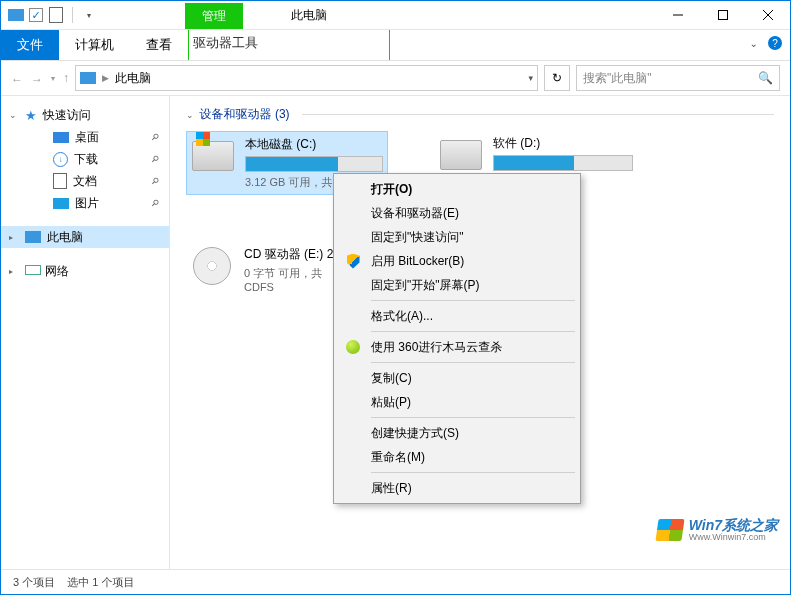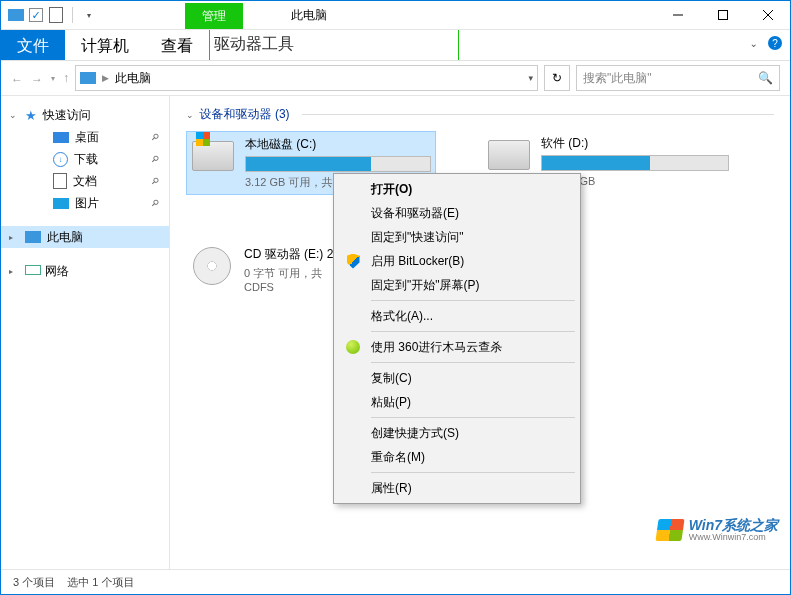--- a/index.html
+++ b/index.html
@@ -7,21 +7,21 @@
 .titlebar{height:28px;display:flex;align-items:center;background:#fff;border-bottom:1px solid #e5e5e5;position:relative}
 .qat{display:flex;align-items:center;gap:4px;padding-left:6px}
 .qat-icon{width:18px;height:18px;display:flex;align-items:center;justify-content:center;font-size:11px}
 .qat-sep{width:1px;height:16px;background:#d0d0d0;margin:0 3px}
 .title-tabs{position:absolute;left:184px;top:0;height:28px;display:flex;align-items:flex-end}
 .title-tab{padding:4px 16px;font-size:12px;background:#16c60c;color:#fff;border:1px solid #16c60c;border-bottom:none}
 .title-text{position:absolute;left:290px;top:6px;font-size:12px}
 .win-controls{position:absolute;right:0;top:0;display:flex}
 .win-btn{width:45px;height:28px;display:flex;align-items:center;justify-content:center;font-size:11px}
 .ribbon{height:30px;display:flex;align-items:stretch;border-bottom:1px solid #e1e1e1;background:#fff;position:relative}
-.ribbon-tab{padding:6px 16px;font-size:16px;cursor:default}
+.ribbon-tab{padding:6px 16px;font-size:13px;cursor:default}
 .ribbon-tab.file{background:#0078d7;color:#fff}
 .ribbon-tab.drive{background:#fff;color:#333;border-left:1px solid #16c60c;border-right:1px solid #16c60c}
 .ribbon-right{position:absolute;right:8px;top:6px;display:flex;gap:10px;align-items:center}
 .addr-row{height:34px;display:flex;align-items:center;gap:6px;padding:0 10px;border-bottom:1px solid #e5e5e5}
 .nav-arrows{display:flex;gap:8px;align-items:center;color:#999}
 .addrbar{flex:1;height:24px;border:1px solid #ccc;display:flex;align-items:center;padding:0 4px;gap:6px}
 .addrbar .pc-ic{width:16px;height:12px;background:#3a96dd;display:inline-block}
 .addr-dd{margin-left:auto;color:#555}
 .refresh-btn{width:24px;height:24px;border:1px solid #ccc;display:flex;align-items:center;justify-content:center}
 .searchbox{width:190px;height:24px;border:1px solid #ccc;display:flex;align-items:center;padding:0 6px;color:#888}
@@ -40,21 +40,21 @@
 .ic-pic{width:16px;height:11px;background:#1ba1e2;display:inline-block}
 .ic-pc{width:16px;height:12px;background:#3a96dd;display:inline-block}
 .ic-net{width:14px;height:12px;display:inline-block;position:relative}
 .ic-net::before{content:"";position:absolute;width:14px;height:8px;border:1px solid #4a8;top:0;left:0}
 .ic-star{color:#2f87e0;font-size:13px}
 .content{flex:1;padding:10px 16px;position:relative;overflow:hidden}
 .group-hdr{display:flex;align-items:center;gap:6px;color:#003399;font-size:12px;margin-bottom:8px}
 .group-hdr .chv{font-size:9px;color:#666}
 .group-hdr .line{flex:1;height:1px;background:#ddd;margin-left:6px}
 .drives{display:flex;flex-wrap:wrap;gap:47px}
-.drive{display:flex;width:250px;gap:10px;padding:4px;box-sizing:border-box}
+.drive{display:flex;width:202px;gap:10px;padding:4px;box-sizing:border-box}
 .drive.selected{background:#cce8ff;border:1px solid #99cfff}
 .drive-ic{width:44px;height:40px;display:flex;align-items:center;justify-content:center}
 .hdd{width:40px;height:28px;background:linear-gradient(#eee,#ccc);border:1px solid #aaa;border-radius:2px;position:relative}
 .hdd.win::before{content:"";position:absolute;top:-10px;left:3px;width:14px;height:14px;background:conic-gradient(#f25022 0 25%,#7fba00 0 50%,#ffb900 0 75%,#00a4ef 0)}
 .cd{width:36px;height:36px;border-radius:50%;background:radial-gradient(#fff 0 15%,#ccc 16% 18%,#eee 19% 100%);border:1px solid #aaa}
 .drive-info{flex:1;overflow:hidden}
 .drive-name{font-size:12px;margin-bottom:3px;white-space:nowrap}
 .bar{height:14px;border:1px solid #bcbcbc;background:#e6e6e6;margin-bottom:3px;position:relative}
 .bar-fill{height:100%;background:#26a0da}
 .drive-stat{font-size:11px;color:#666;white-space:nowrap}

